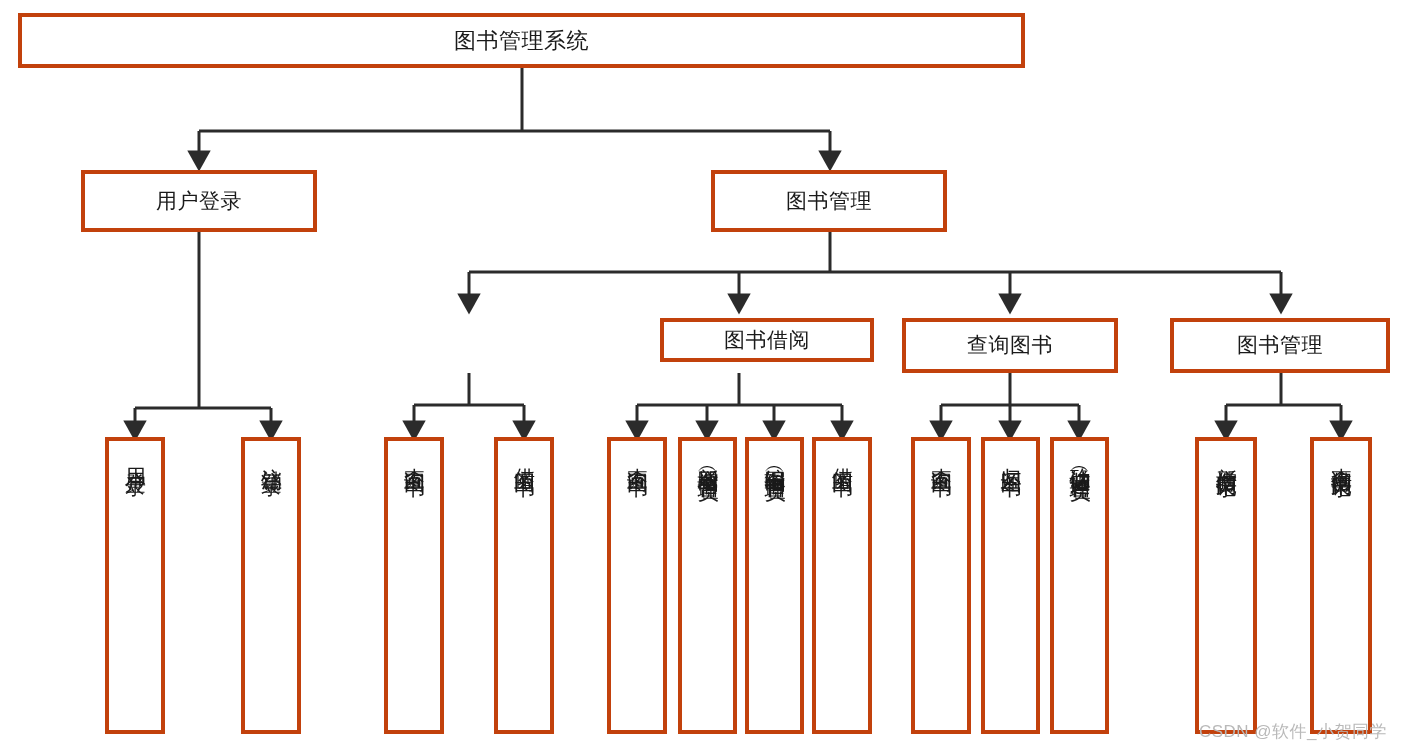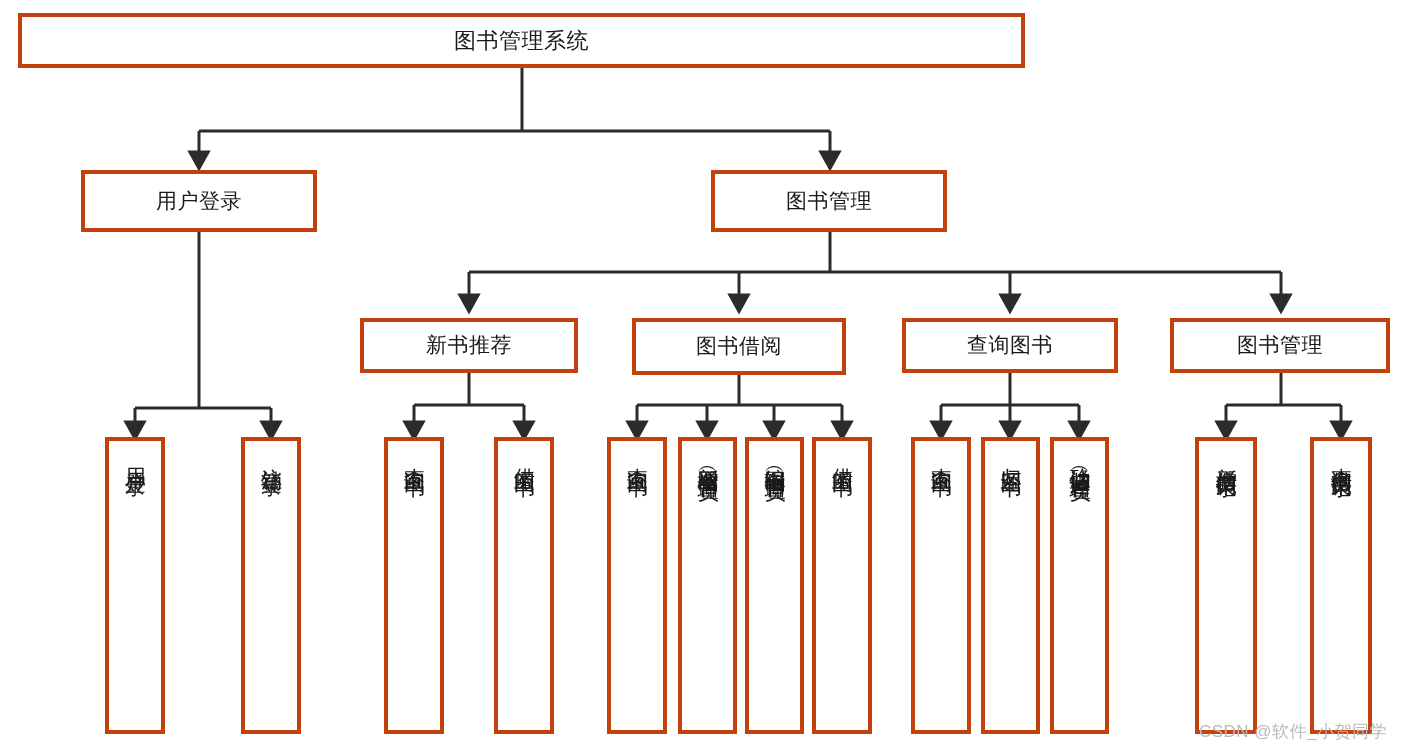--- a/index.html
+++ b/index.html
@@ -131,24 +131,21 @@
     <span class="label">图书管理系统</span>
   </div>
 
   <div class="node horiz" style="left:81px; top:170px; width:236px; height:62px;">
     <span class="label">用户登录</span>
   </div>
   <div class="node horiz" style="left:711px; top:170px; width:236px; height:62px;">
     <span class="label">图书管理</span>
   </div>
 
-  <div class="node horiz" style="left:360px; top:318px; width:218px; height:55px;">
-    <span class="label">新书推荐</span>
-  </div>
-  <div class="node horiz" style="left:632px; top:318px; width:214px; height:57px;">
+  <div class="node horiz" style="left:660px; top:318px; width:214px; height:44px;">
     <span class="label">图书借阅</span>
   </div>
   <div class="node horiz" style="left:902px; top:318px; width:216px; height:55px;">
     <span class="label">查询图书</span>
   </div>
   <div class="node horiz" style="left:1170px; top:318px; width:220px; height:55px;">
     <span class="label">图书管理</span>
   </div>
 
   <div class="node vert" style="left:105px; top:437px; width:60px; height:297px;">

